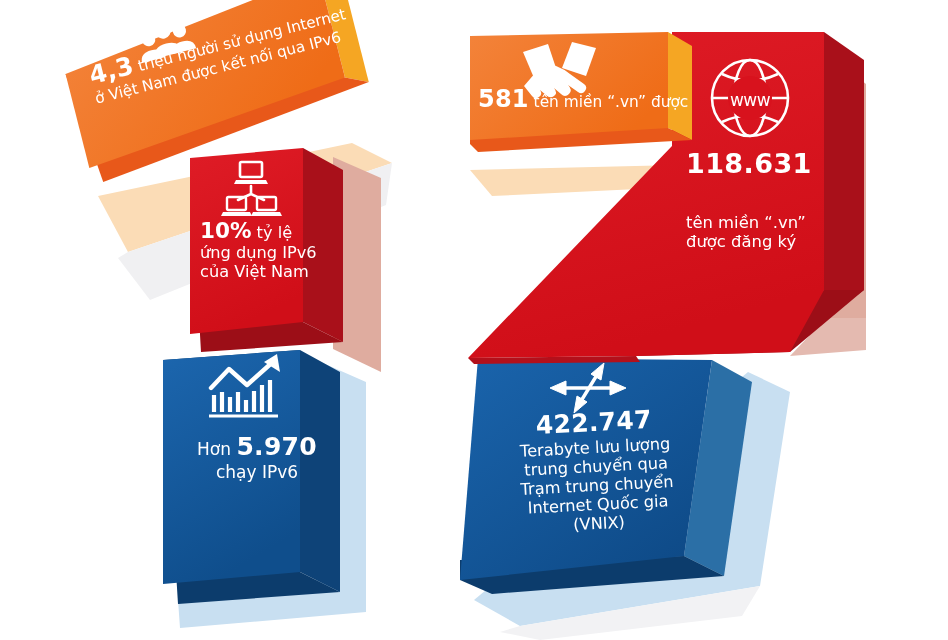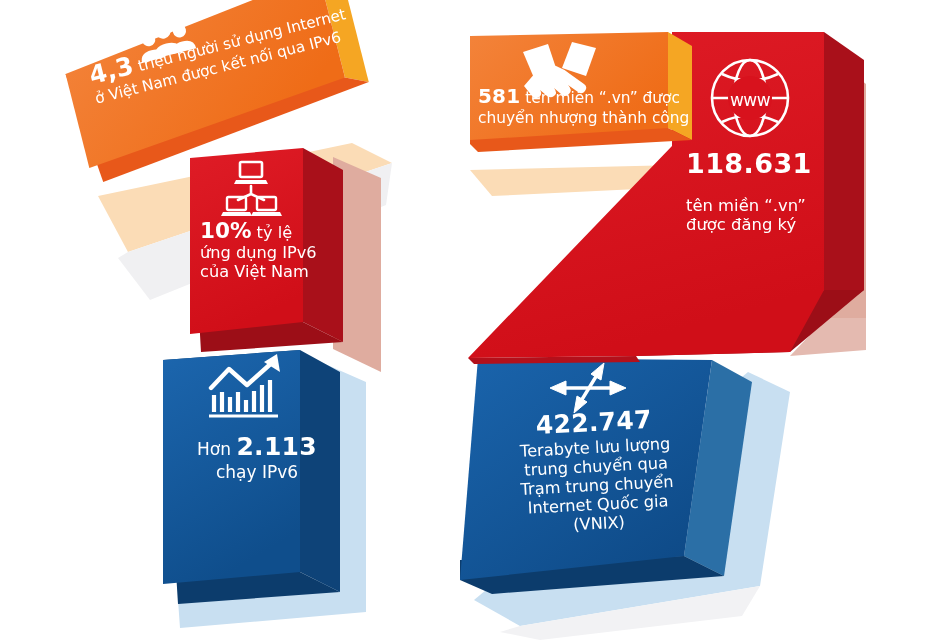--- a/index.html
+++ b/index.html
@@ -27,25 +27,25 @@
   
   #t-l-red{left:200px;top:218px;width:126px;text-align:left;font-size:16.2px;}
   #t-l-red .big{font-size:21.5px;}
 
   
   #t-l-blue{left:182px;top:432px;width:150px;text-align:center;font-size:17px;}
   #t-l-blue .big{font-size:25px;letter-spacing:.3px;}
 
   
   #t-r-orange{left:478px;top:85px;width:216px;text-align:left;font-size:15.4px;}
-  #t-r-orange .big{font-size:20px;letter-spacing:.2px;}
+  #t-r-orange .big{font-size:24px;letter-spacing:.2px;}
 
   
   #t-r-red{left:686px;top:148px;width:150px;text-align:left;font-size:16.4px;}
-  #t-r-red .big{font-size:27px;letter-spacing:.4px;display:block;margin-bottom:16px;}
+  #t-r-red .big{font-size:27px;letter-spacing:.4px;display:block;margin-bottom:33px;}
 
   
   #t-r-blue{
     left:500px;top:408px;width:186px;text-align:center;font-size:16.2px;
     transform:rotate(-3deg);transform-origin:50% 0;
   }
   #t-r-blue .big{font-size:25px;letter-spacing:.3px;display:block;}
 </style>
 </head>
 <body>
@@ -189,27 +189,26 @@
     <div class="ln">ở Việt Nam được kết nối qua IPv6</div>
   </div>
 
   <div class="card-text" id="t-l-red">
     <div><span class="big">10%</span><span> tỷ lệ</span></div>
     <div>ứng dụng IPv6</div>
     <div>của Việt Nam</div>
   </div>
 
   <div class="card-text" id="t-l-blue">
-    <div><span>Hơn </span><span class="big">2.113</span></div>
+    <div><span>Hơn </span><span class="big">5.970</span></div>
     <div>chạy IPv6</div>
   </div>
 
   <div class="card-text" id="t-r-orange">
     <div><span class="big">581</span><span> tên miền “.vn” được</span></div>
-    <div>chuyển nhượng thành công</div>
   </div>
 
   <div class="card-text" id="t-r-red">
     <span class="big">118.631</span>
     <div>tên miền “.vn”</div>
     <div>được đăng ký</div>
   </div>
 
   <div class="card-text" id="t-r-blue">
     <span class="big">422.747</span>

